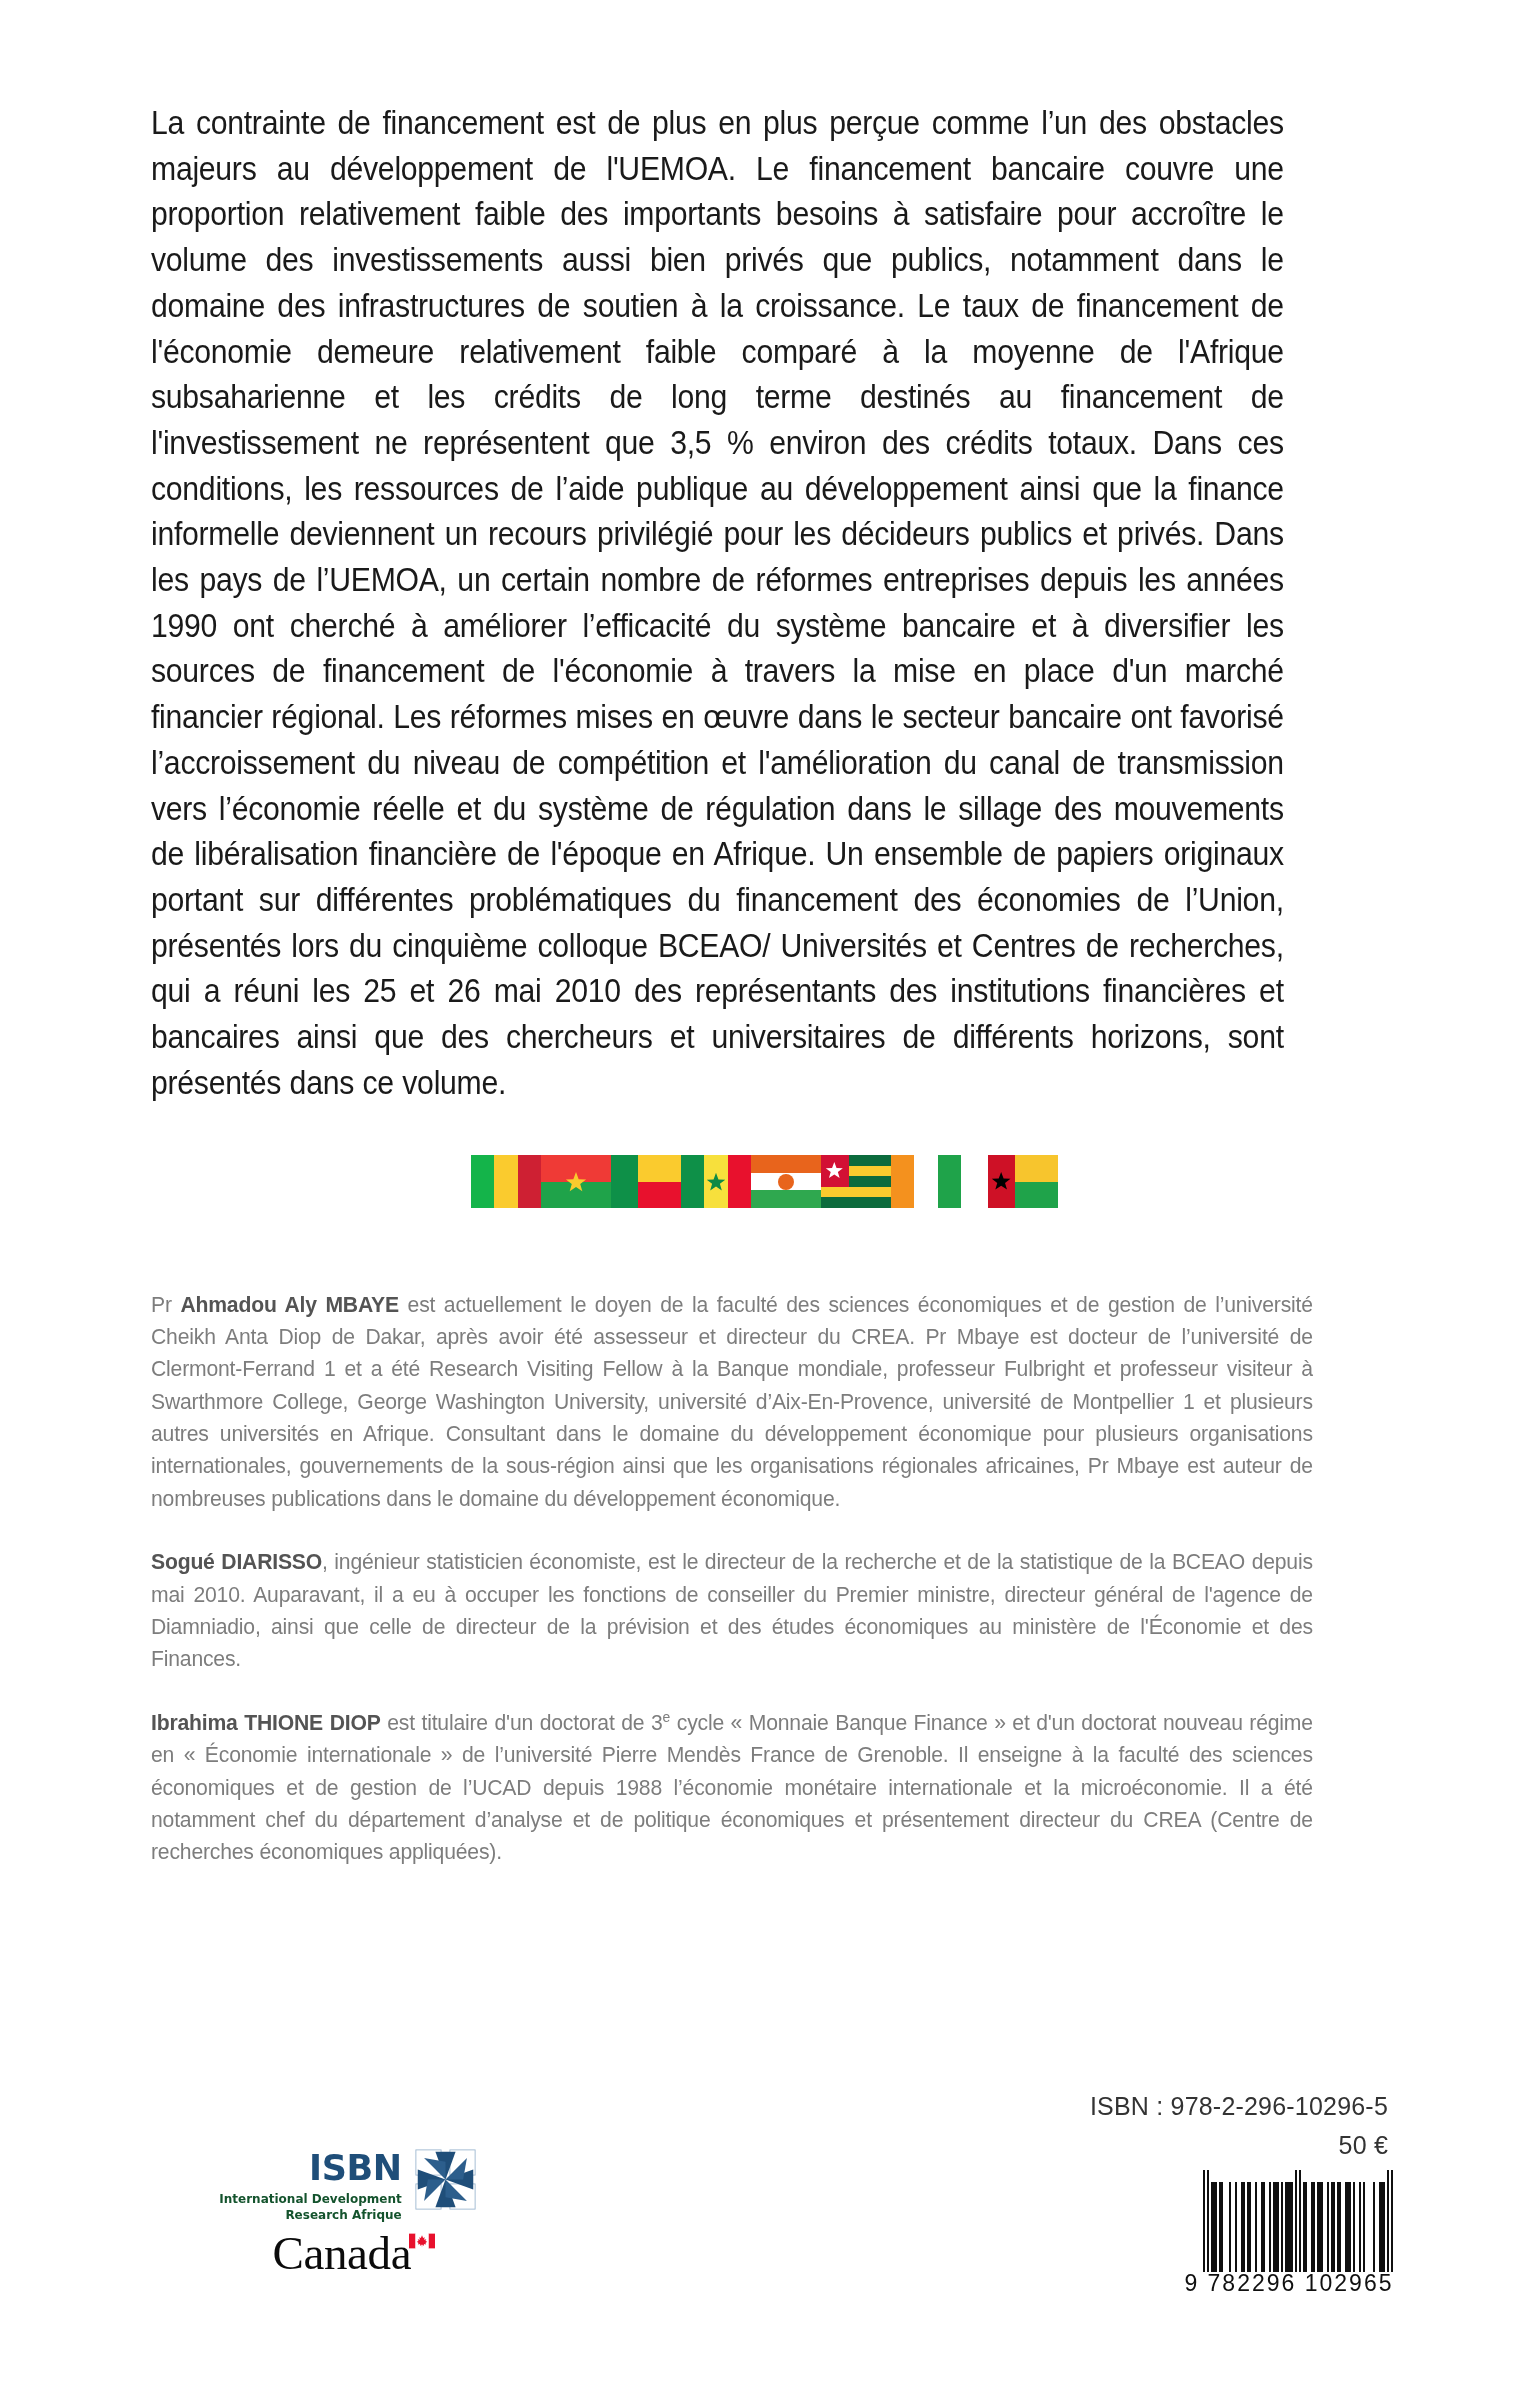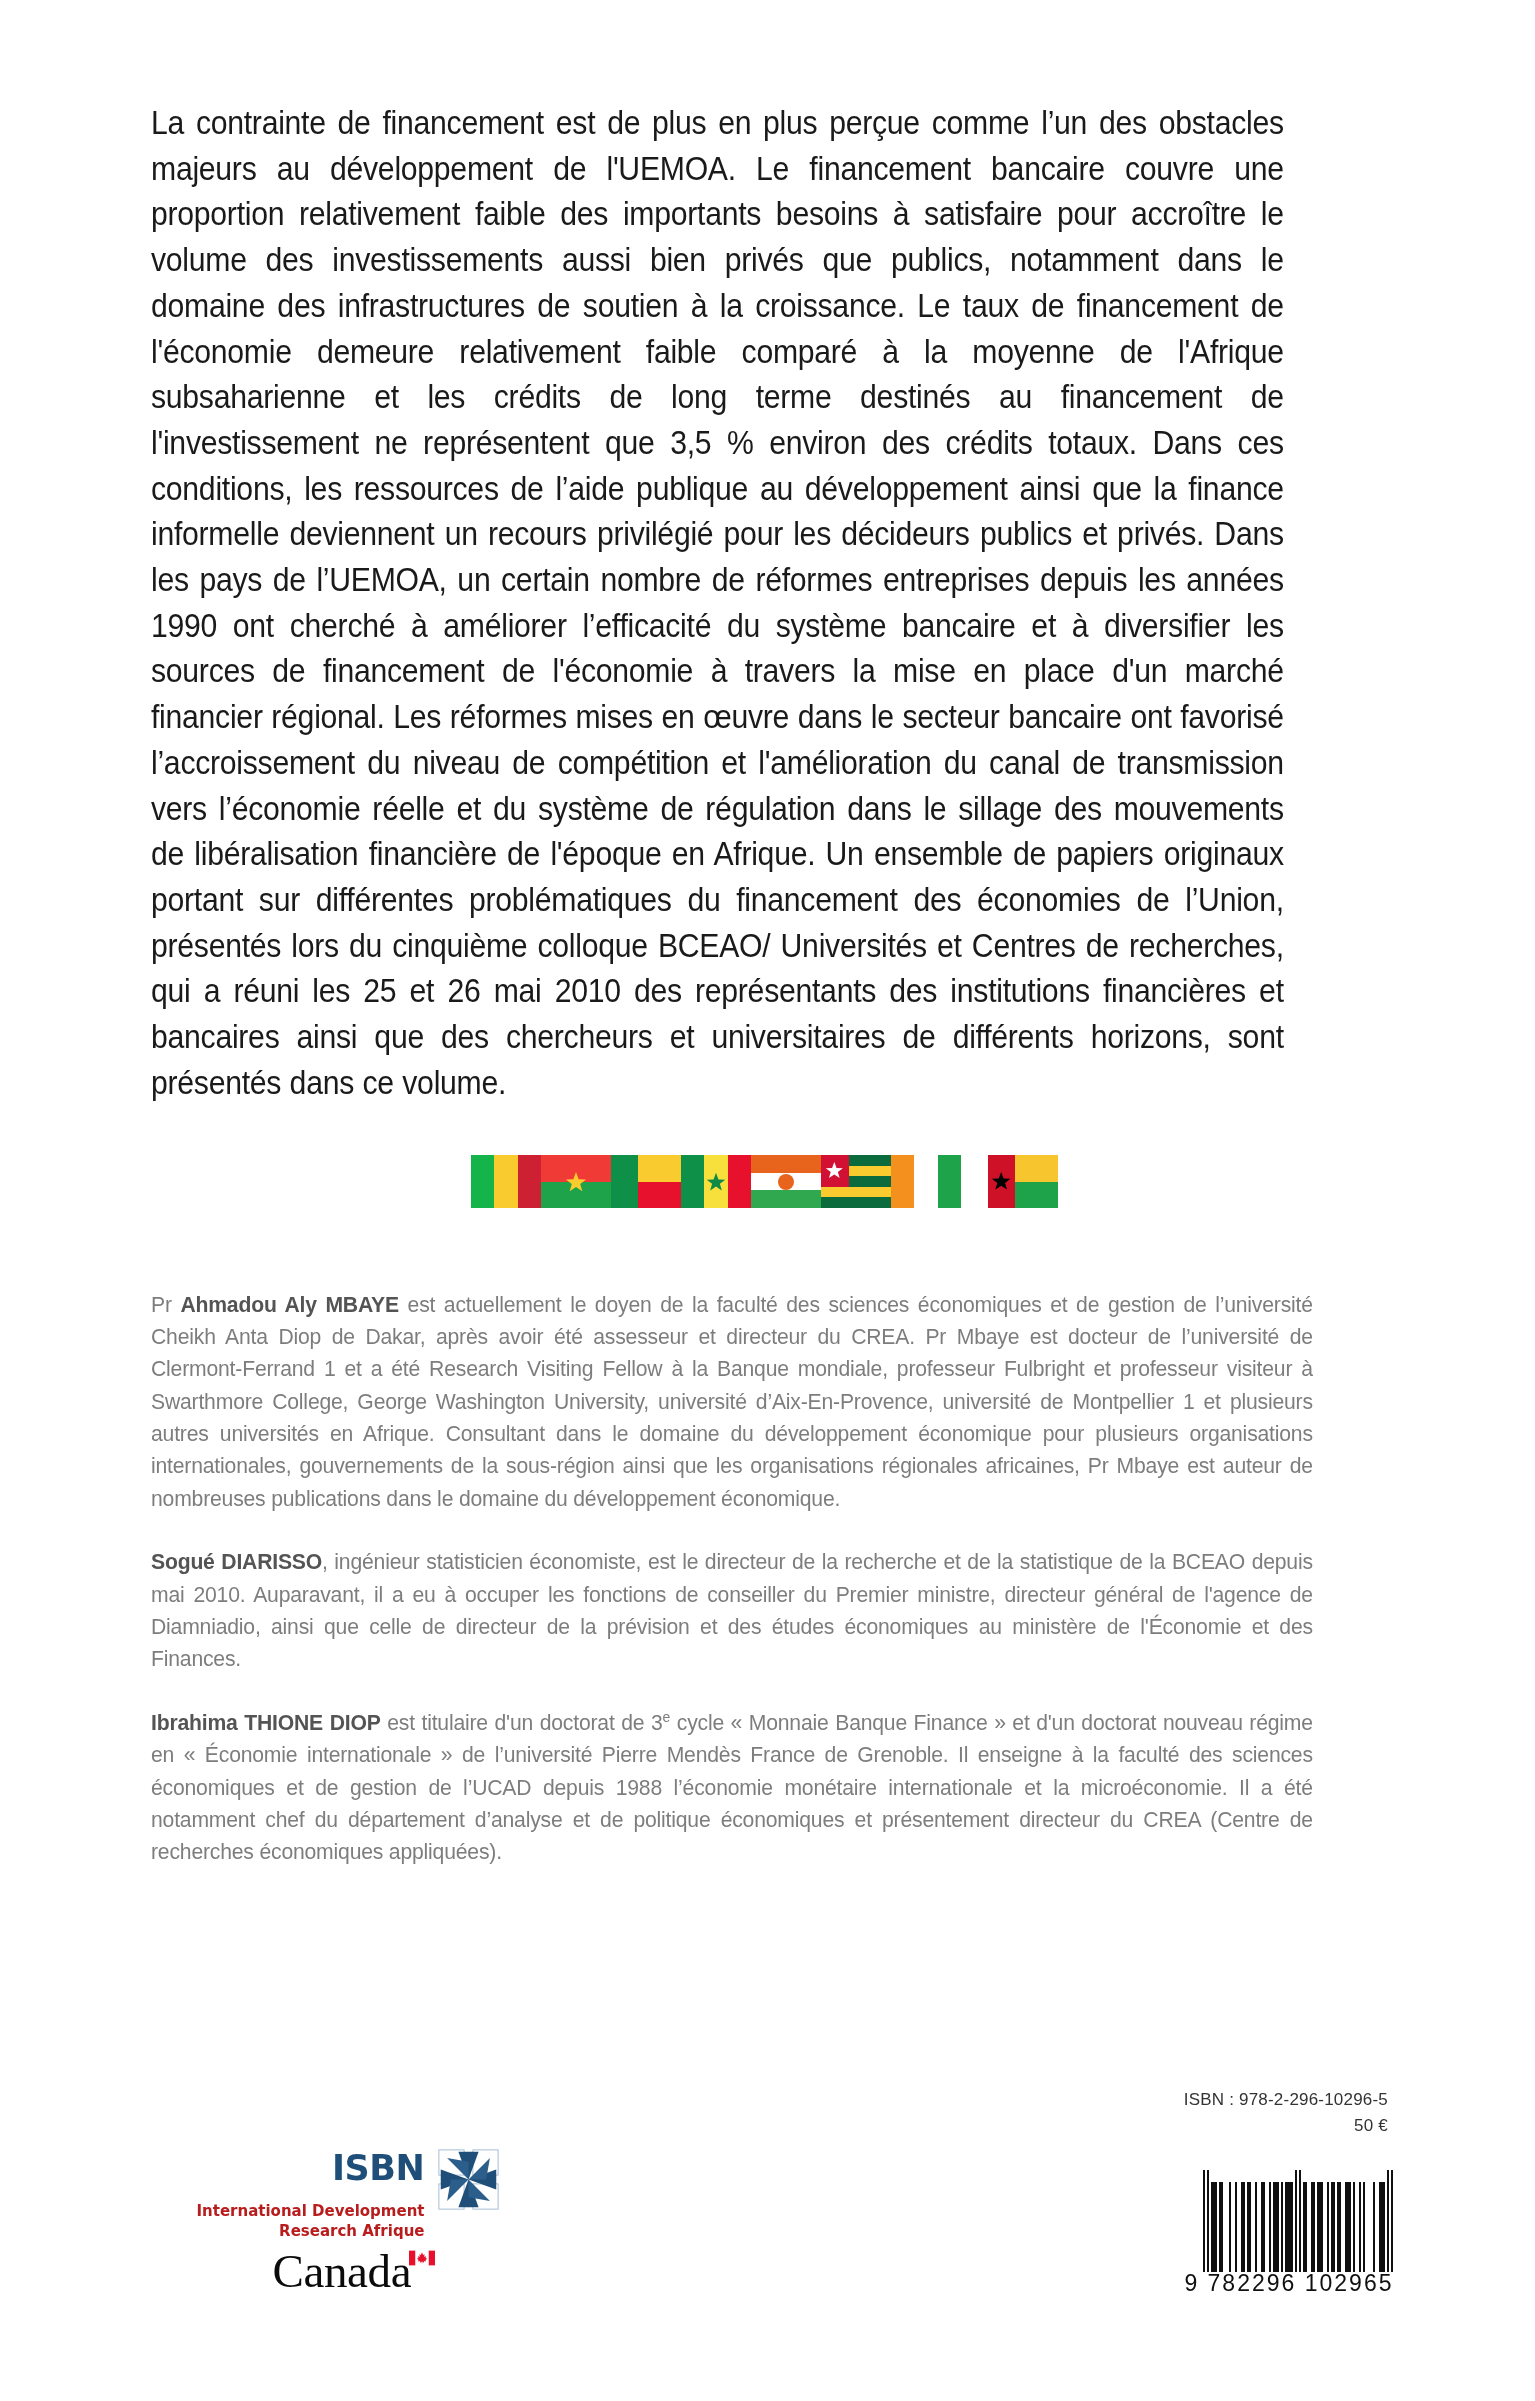--- a/index.html
+++ b/index.html
@@ -89,21 +89,21 @@
   }
   .bio b { color: #545454; font-weight: bold; }
   .bio sup { font-size: 0.66em; vertical-align: super; line-height: 0; }
 
   
   .isbn-block {
     position: absolute;
     right: 148px;
     top: 2087px;
     text-align: right;
-    font-size: 17px;
+    font-size: 25px;
     line-height: 1.55;
     color: #333333;
     letter-spacing: 0.2px;
   }
 
   
   .barcode {
     position: absolute;
     left: 1181px;
     top: 2170px;
@@ -146,24 +146,24 @@
   .idrc-acronym {
     font-family: "DejaVu Sans", sans-serif;
     font-weight: bold;
     font-size: 35px;
     color: #1f4e79;
     letter-spacing: -0.4px;
     line-height: 1;
   }
   .idrc-sub {
     font-family: "DejaVu Sans", sans-serif;
-    font-size: 15px;
-    color: #b91c1c;
+    font-size: 12px;
+    color: #14532d;
     line-height: 1.32;
-    margin-top: 16px;
+    margin-top: 6px;
     font-weight: bold;
   }
   .idrc-mark {
     width: 63px; height: 63px;
     margin: 0 12px;
     flex: 0 0 auto;
   }
   .canada-wrap {
     margin-top: 6.8px;
     display: flex;

